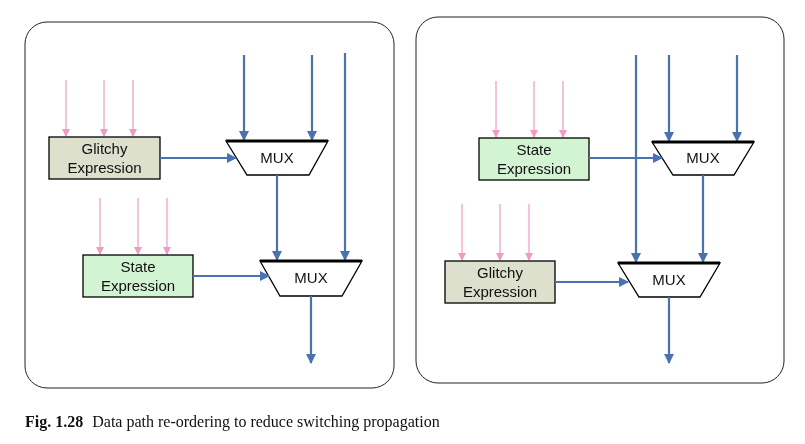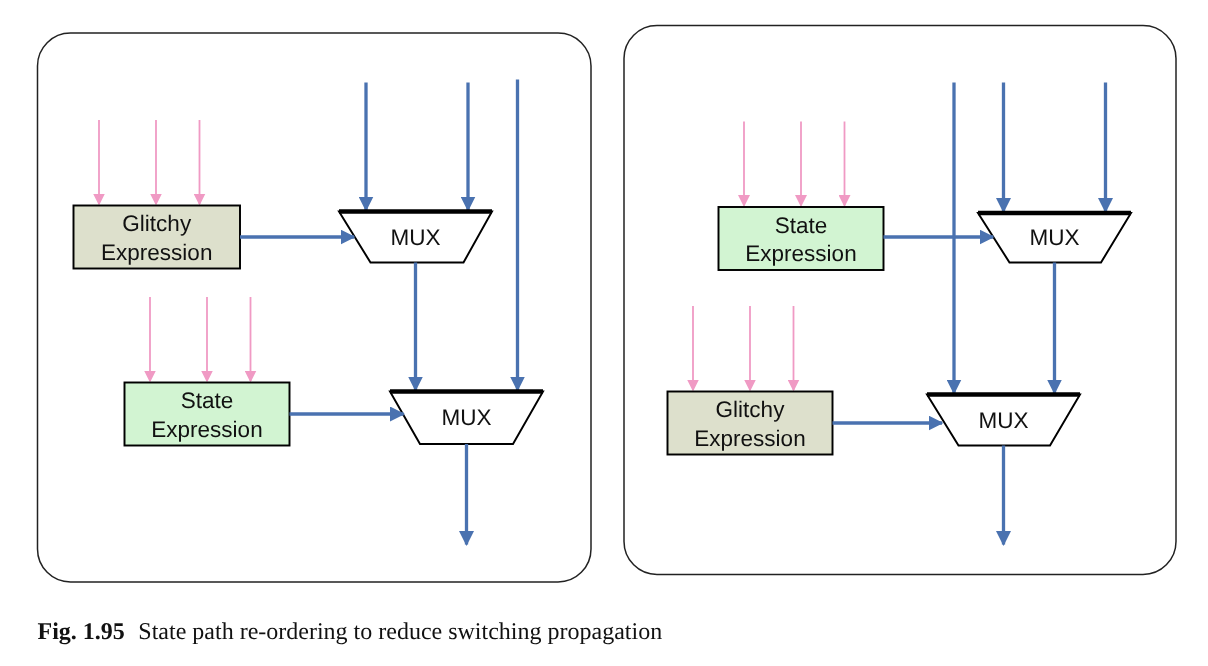--- a/index.html
+++ b/index.html
@@ -99,14 +99,14 @@
     <polygon class="mux" points="618,263 720,263 700,297 639,297"></polygon>
     <line class="mux-top" x1="618" y1="263" x2="720" y2="263"></line>
     <text class="mux-text" x="669" y="285" text-anchor="middle">MUX</text>
 
     <line class="blue" x1="555" y1="282" x2="628" y2="282" marker-end="url(#ab)"></line>
     <line class="blue" x1="669" y1="297" x2="669" y2="363" marker-end="url(#ab)"></line>
   </g>
 </svg>
 
 <div class="caption">
-  <span class="num">Fig. 1.95</span><span>State path re-ordering to reduce switching propagation</span>
+  <span class="num">Fig. 1.28</span><span>Data path re-ordering to reduce switching propagation</span>
 </div>
 
 </body></html>

